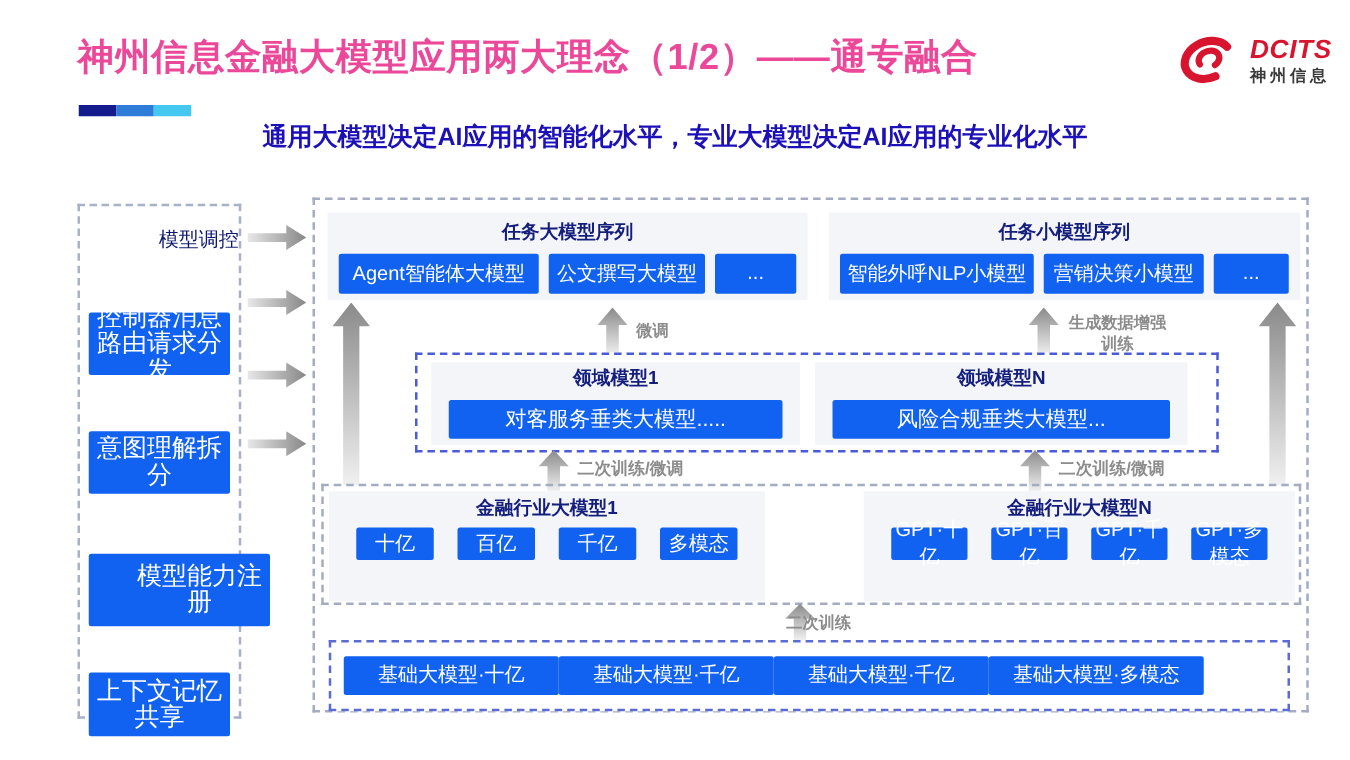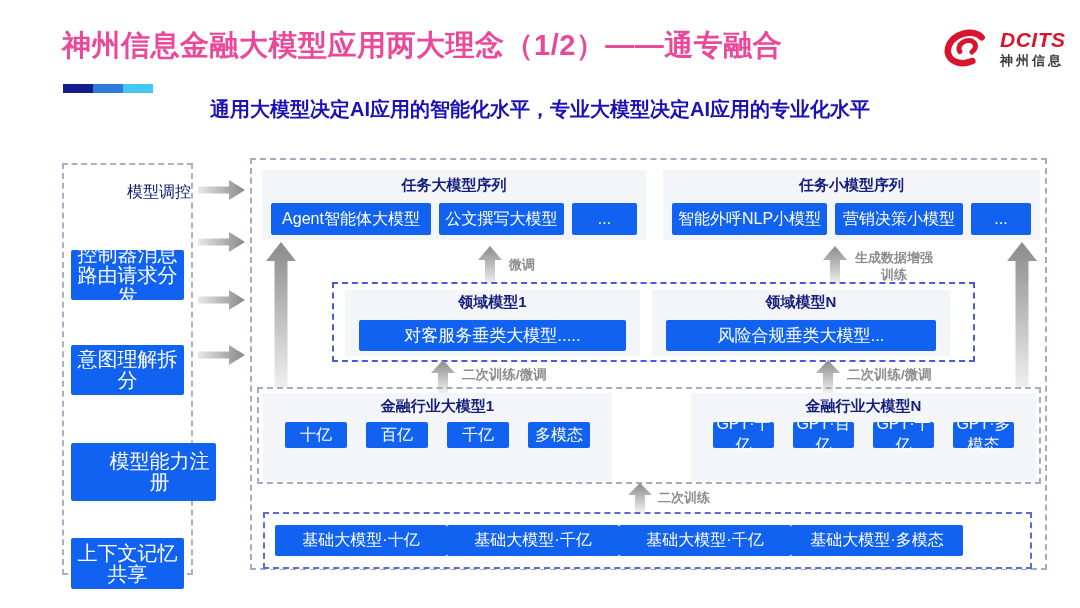--- a/index.html
+++ b/index.html
@@ -194,21 +194,21 @@
         <div class="btn">GPT·百亿</div>
         <div class="btn">GPT·千亿</div>
         <div class="btn">GPT·多模态</div>
       </div>
     </div>
   </div>
 
   <svg class="arrow" style="left:627px;top:483px;" width="26" height="29">
       <path d="M13 0 L25 12 H18 V29 H8 V12 H1 Z" fill="url(#gradV)"></path>
     </svg>
-  <div class="gray-label" style="left:658px;top:489px;">二次训练</div>
+  <div class="gray-label" style="left:629px;top:489px;">二次训练</div>
 
   <div class="base-box">
     <div class="btn base-btn">基础大模型·十亿</div>
     <div class="btn base-btn">基础大模型·千亿</div>
     <div class="btn base-btn">基础大模型·千亿</div>
     <div class="btn base-btn">基础大模型·多模态</div>
   </div>
 
 </div>
 

